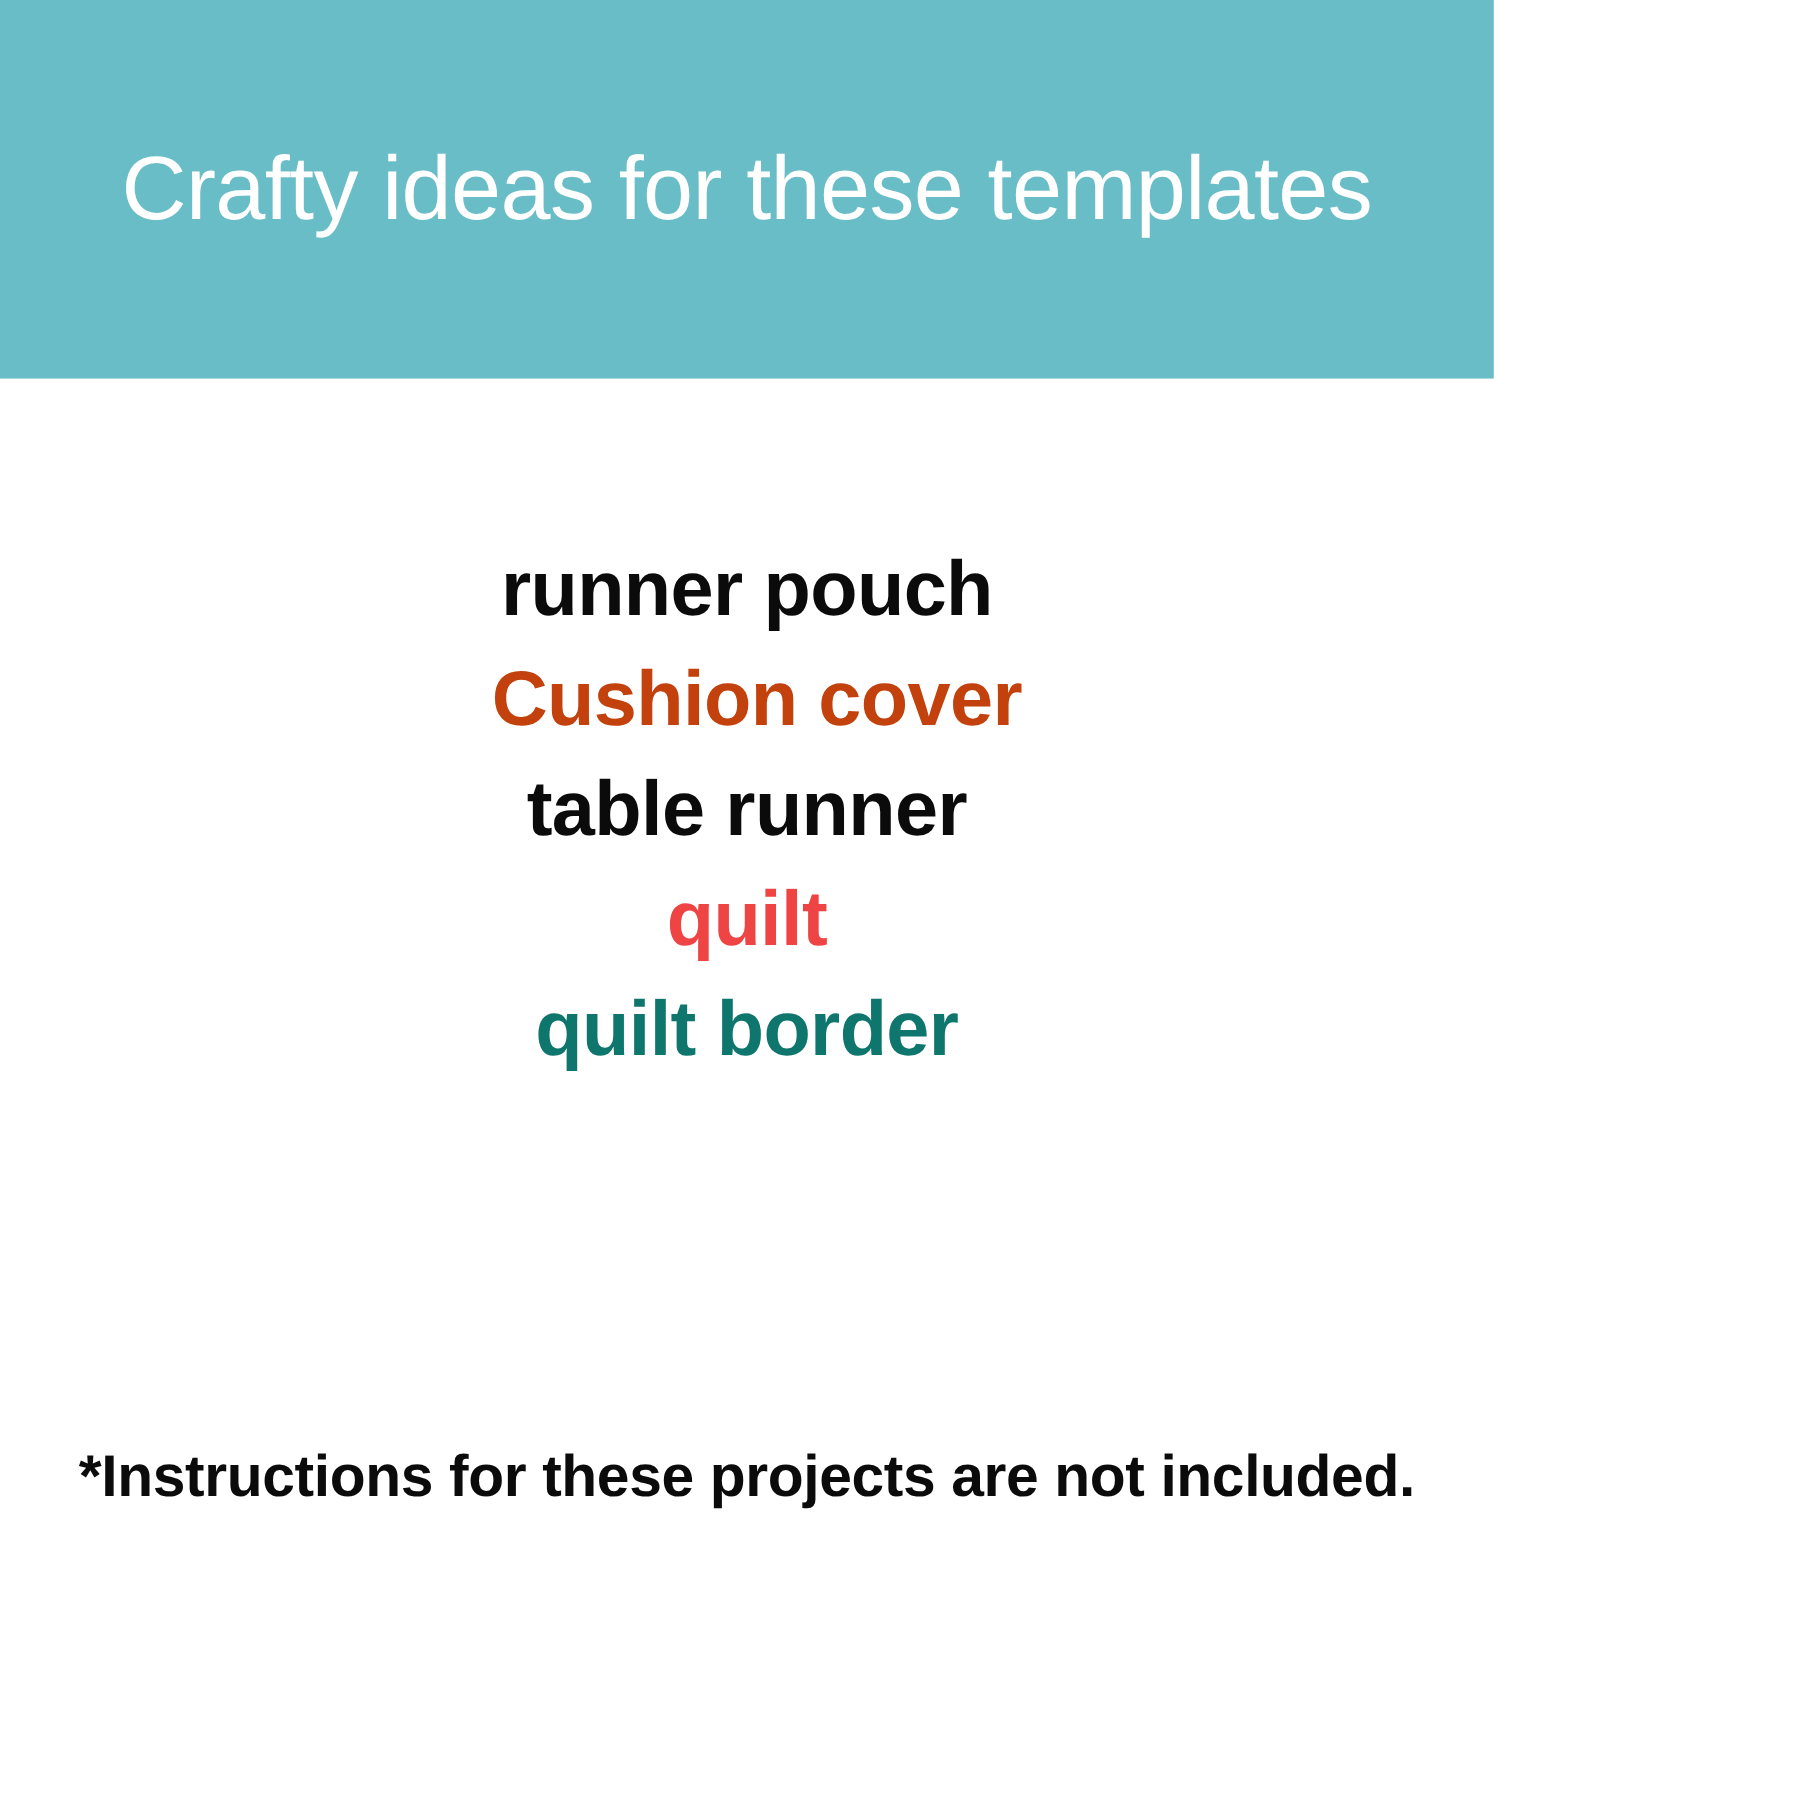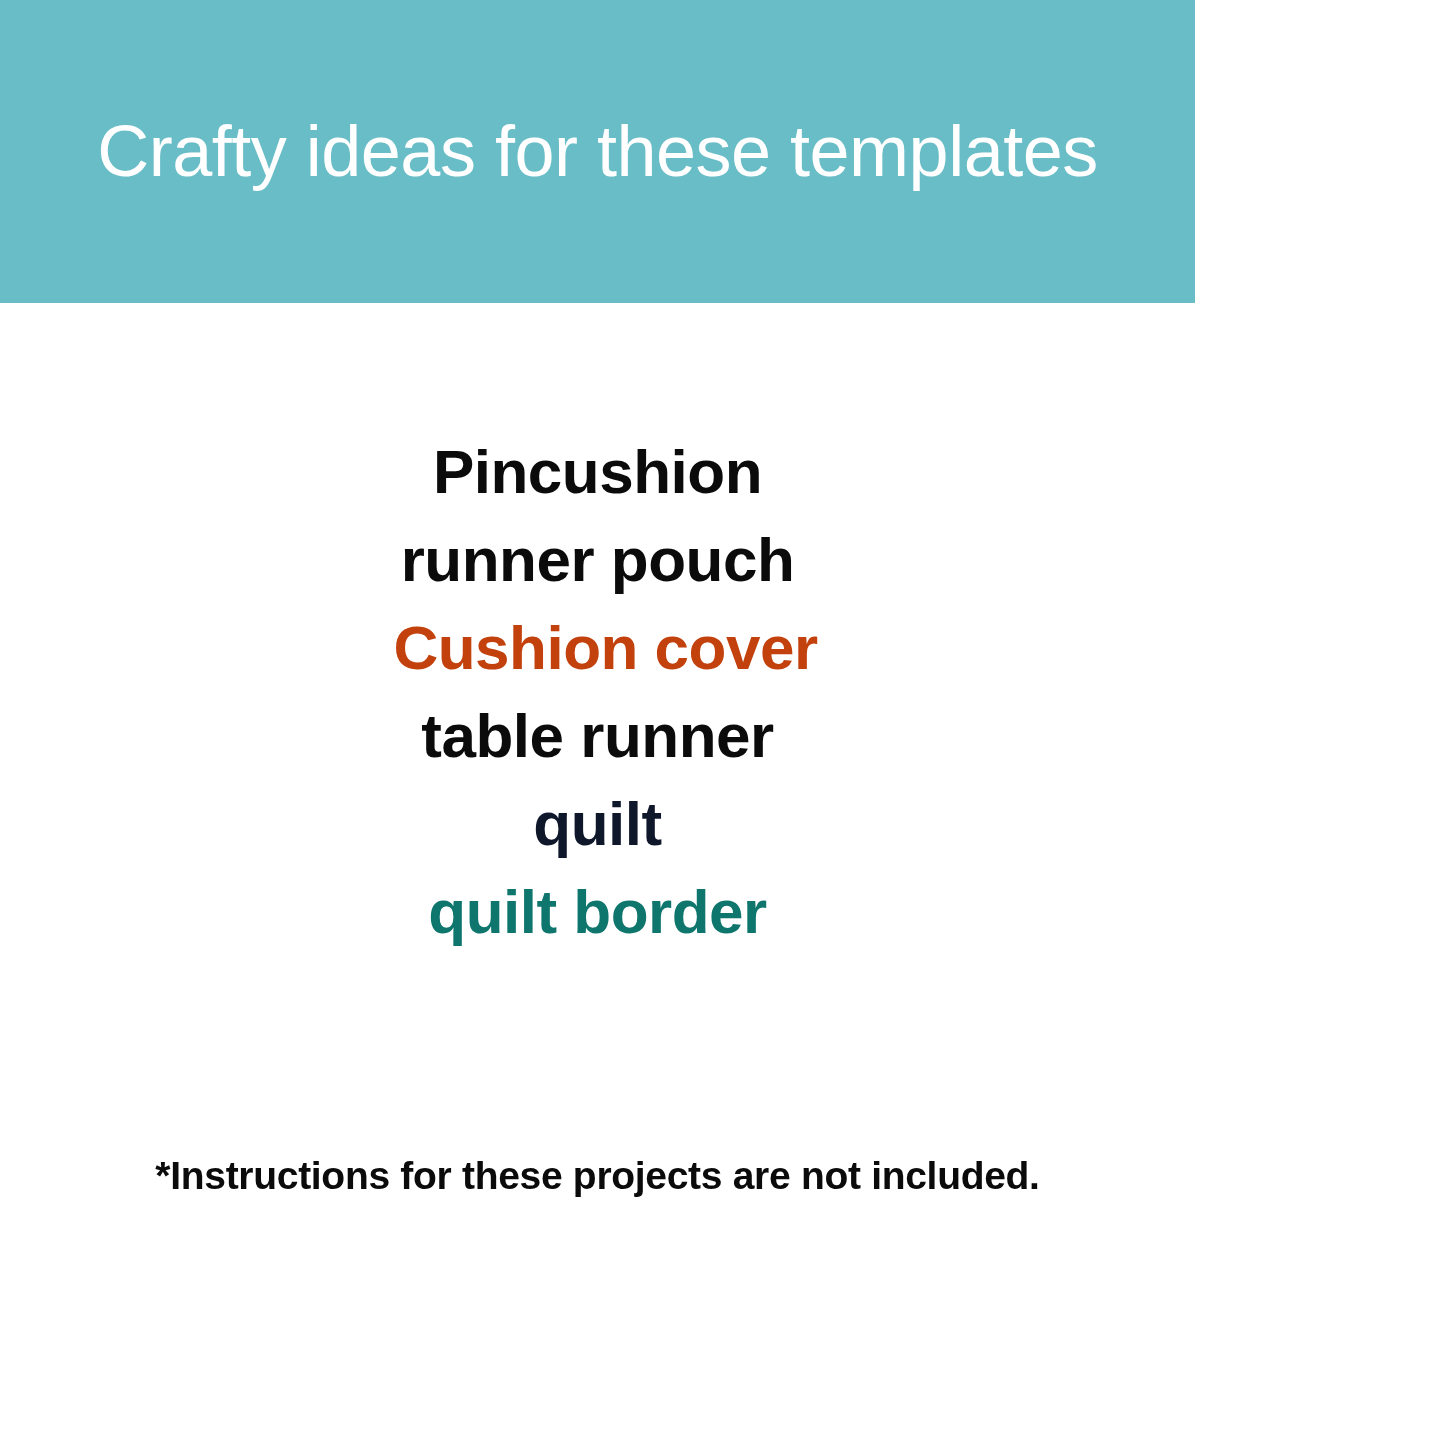--- a/index.html
+++ b/index.html
@@ -74,45 +74,44 @@
     white-space: nowrap;
   }
 
   .footnote {
     position: absolute;
     top: 852px;            
     left: 0;
     right: 0;
     text-align: center;
     font-family: "Liberation Sans", sans-serif;
-    font-size: 39px;
+    font-size: 47px;
     font-weight: 700;
     color: #0b0b0b;
     letter-spacing: -0.3px;
     line-height: 1.1;
     white-space: nowrap;
     margin: 0;
   }
 </style>
 </head>
 <body>
 
 <div class="page" style="background: rgb(255, 255, 255);">
 
   <div class="banner" style="background: rgb(104, 189, 199);">
     <h1 class="banner-title" style="color: rgb(255, 255, 255);">Crafty ideas for these templates</h1>
   </div>
 
   <div class="body-area">
 
     <ul class="ideas-list">
-      <li style="color: rgb(11, 11, 11);">Pincushion</li>
       <li style="color: rgb(11, 11, 11);">runner pouch</li>
       <li style="color: #c2410c; margin-left: 16px;">Cushion cover</li>
       <li style="color: rgb(11, 11, 11);">table runner</li>
-      <li style="color: #0f172a;">quilt</li>
+      <li style="color: #ef4444;">quilt</li>
       <li style="color: #0f766e;">quilt border</li>
     </ul>
 
     <p class="footnote" style="color: rgb(11, 11, 11);">*Instructions for these projects are not included.</p>
 
   </div>
 </div>
 
 </body></html>

